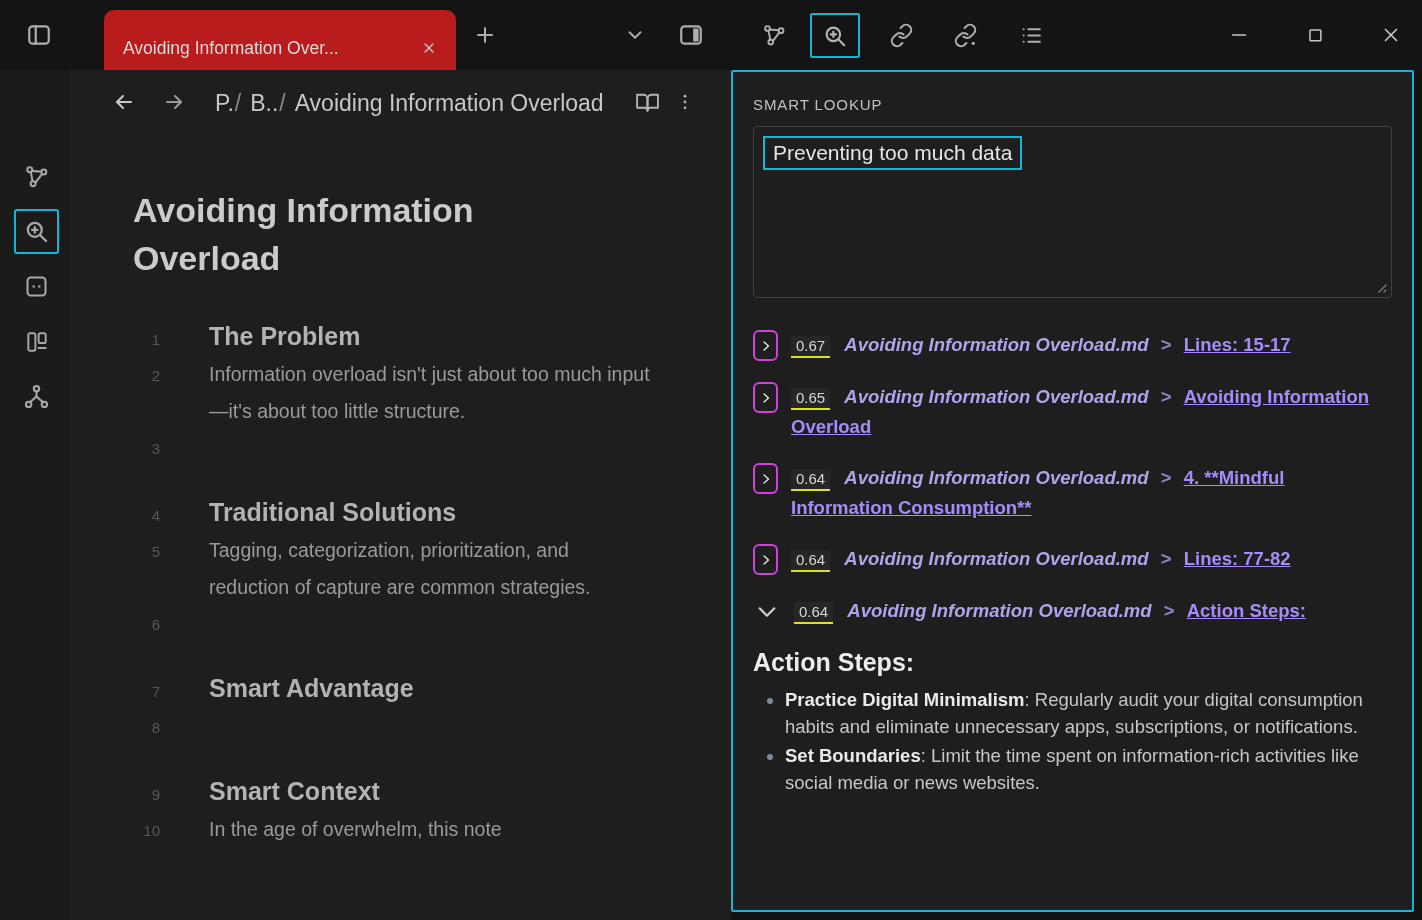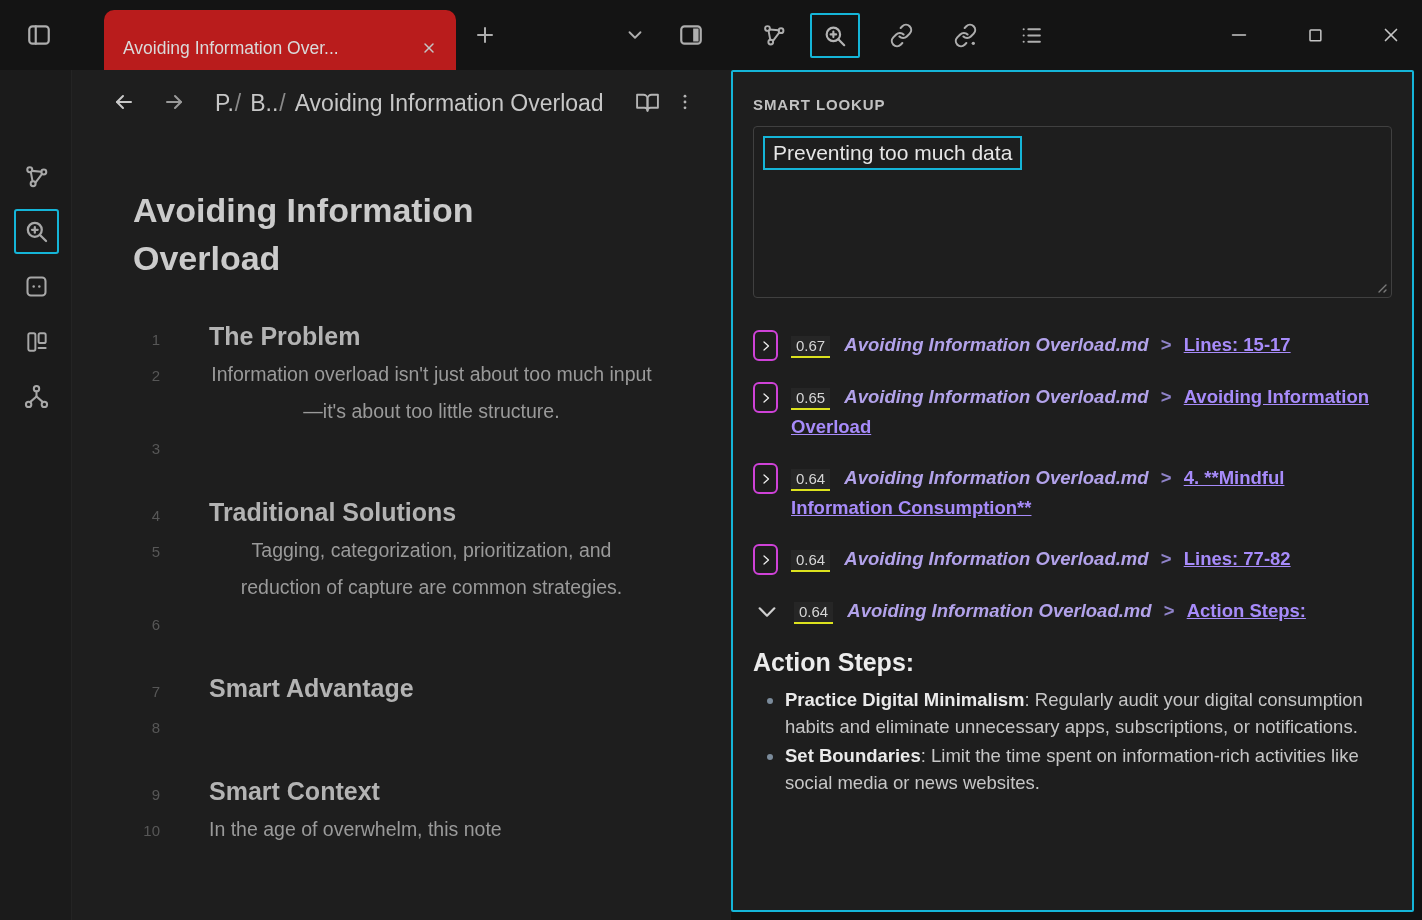--- a/index.html
+++ b/index.html
@@ -64,33 +64,33 @@
   .book-btn{right:68px;color:#b4b4b4;}
   .dots-btn{right:30px;color:#b4b4b4;}
 
   .doc-title{
     margin:52px 0 0 61px;width:430px;
     font-size:34px;line-height:48px;font-weight:700;color:#cbcbcb;
   }
   .doc-lines{margin-top:34px;}
   .doc-row{display:flex;align-items:baseline;}
   .gutter{flex:none;width:96px;text-align:right;padding-right:8px;font-size:15px;color:#575757;}
-  .doc-text{margin-left:41px;text-align:center;}
+  .doc-text{margin-left:41px;}
   .t-h2{margin-top:27px;}
   .t-h2 .doc-text{font-size:25px;font-weight:700;color:#b3b3b3;line-height:40px;}
   .t-p .doc-text,.t-blank .doc-text{font-size:19.5px;color:#9a9a9a;line-height:36.5px;max-width:445px;}
   .t-blank{height:36px;}
 
   
   .panel{
     flex:none;width:683px;height:842px;margin:0 8px 8px 0;
     border:2px solid var(--accent-teal);border-radius:2px;
     background:#1e1e1e;padding:24px 20px 0 20px;overflow:hidden;
   }
-  .panel-title{font-size:15px;letter-spacing:0.9px;color:#c2c2c2;font-weight:700;}
+  .panel-title{font-size:15px;letter-spacing:0.9px;color:#c2c2c2;font-weight:400;}
   .lookup-box{
     position:relative;margin-top:13px;height:172px;width:100%;
     border:1px solid #404040;border-radius:4px;background:#1e1e1e;padding:9px;
   }
   .lookup-query{
     display:inline-block;border:2px solid var(--accent-teal);
     padding:3px 8px;font-size:21px;color:#e6e6e6;white-space:nowrap;
   }
   .resize-grip{position:absolute;right:4px;bottom:4px;color:#7a7a7a;}
 

